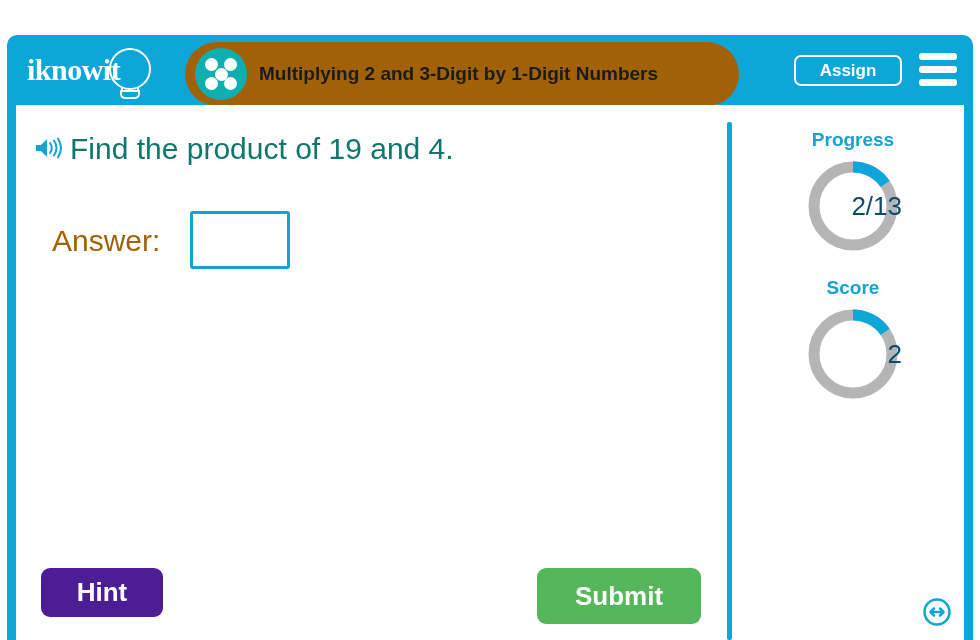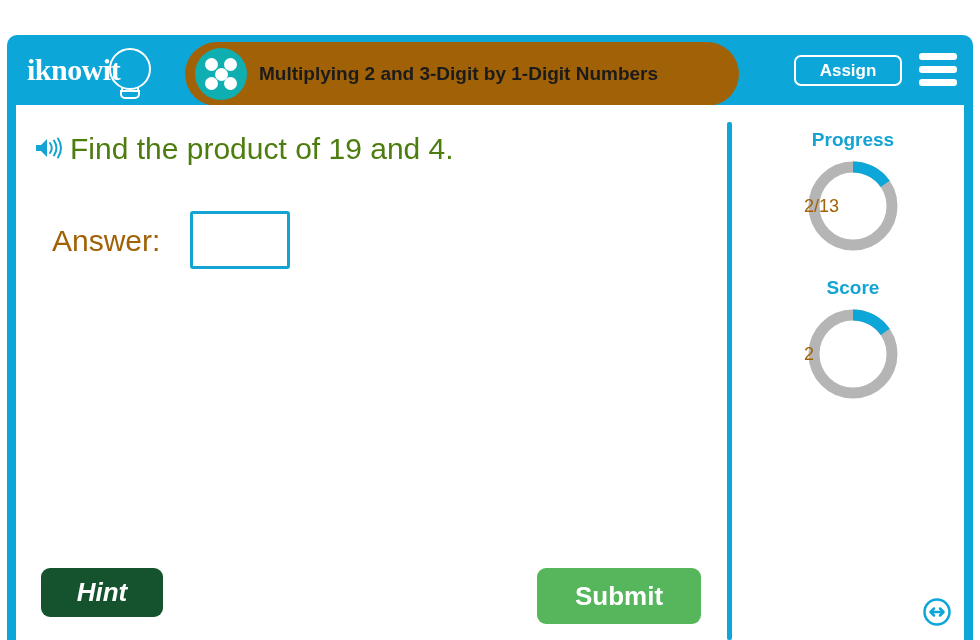--- a/index.html
+++ b/index.html
@@ -209,21 +209,21 @@
     top: 9px;
     width: 30px;
     height: 24px;
     cursor: pointer;
   }
   .question-text {
     position: absolute;
     left: 36px;
     top: 0;
     font-size: 30px;
-    color: #4d7c0f;
+    color: #0f766e;
     line-height: 44px;
     white-space: nowrap;
   }
 
   
   .answer-row {
     position: absolute;
     left: 36px;
     top: 106px;
     height: 60px;
@@ -253,29 +253,28 @@
     color: #111;
   }
 
   
   .hint-btn {
     position: absolute;
     left: 25px;
     top: 463px;
     width: 122px;
     height: 49px;
-    background: #14532d;
+    background: #4c1d95;
     border-radius: 9px;
     border: none;
     color: #ffffff;
     font-size: 26px;
     font-weight: bold;
     font-family: "Liberation Sans", sans-serif;
     cursor: pointer;
-    font-style: italic;
   }
   .submit-btn {
     position: absolute;
     left: 521px;
     top: 463px;
     width: 164px;
     height: 56px;
     background: #56B65B;
     border-radius: 9px;
     border: none;
@@ -314,23 +313,23 @@
     width: 98px;
     height: 98px;
     margin: 0 auto;
   }
   .gauge-value {
     position: absolute;
     left: 0; top: 0;
     width: 98px;
     height: 98px;
     line-height: 98px;
-    text-align: left;
-    font-size: 18px;
-    color: #a16207;
+    text-align: right;
+    font-size: 26px;
+    color: #0c4a6e;
   }
 
   .resize-icon {
     position: absolute;
     left: 180px;
     top: 492px;
     width: 30px;
     height: 30px;
     cursor: pointer;
   }

